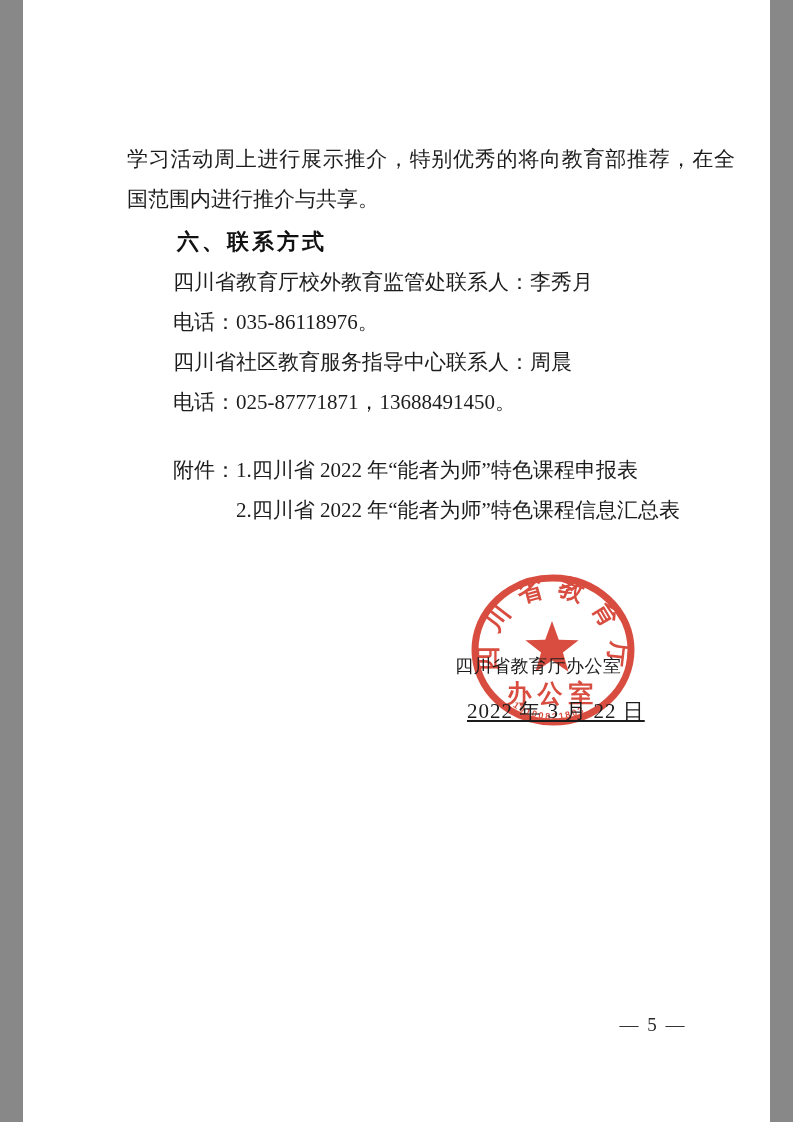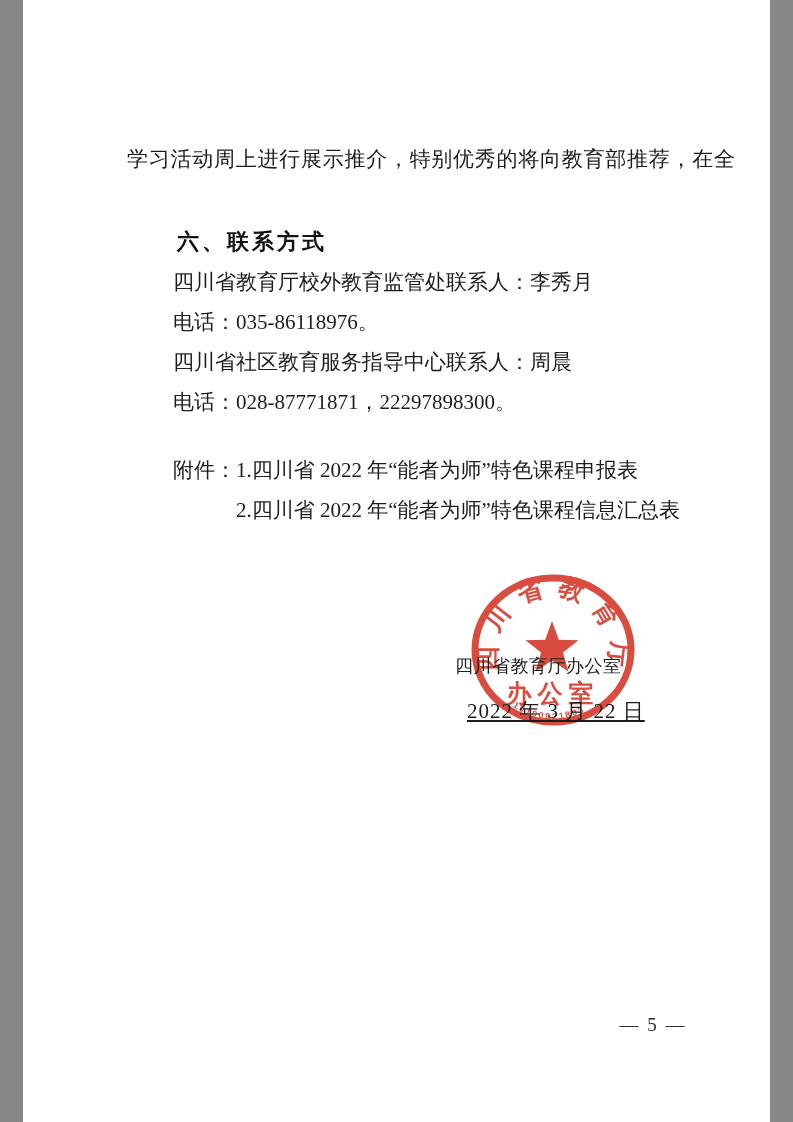--- a/index.html
+++ b/index.html
@@ -54,27 +54,28 @@
     font-family:"Liberation Sans","DejaVu Sans",sans-serif;
     font-weight:700;
   }
 </style>
 </head>
 <body>
 
 <div class="page">
 
   <div class="abs body-text justify-line l-para1">学习活动周上进行展示推介，特别优秀的将向教育部推荐，在全</div>
+  <div class="abs body-text l-para2">国范围内进行推介与共享。</div>
 
   <div class="abs body-text l-c1">四川省教育厅校外教育监管处联系人：李秀月</div>
 
   <div class="abs heading l-heading">六、联系方式</div>
   <div class="abs body-text l-c2">电话：035-86118976。</div>
   <div class="abs body-text l-c3">四川省社区教育服务指导中心联系人：周晨</div>
-  <div class="abs body-text l-c4">电话：028-87771871，22297898300。</div>
+  <div class="abs body-text l-c4">电话：025-87771871，13688491450。</div>
 
   <div class="abs body-text l-att1">
     <span>附件：</span><span>1.四川省 2022 年“能者为师”特色课程申报表</span>
   </div>
   <div class="abs body-text l-att2">
     <span class="ghost">附件：</span><span>2.四川省 2022 年“能者为师”特色课程信息汇总表</span>
   </div>
 
   <svg class="stamp" width="184" height="178" viewBox="436 563 184 178">
     <defs>

